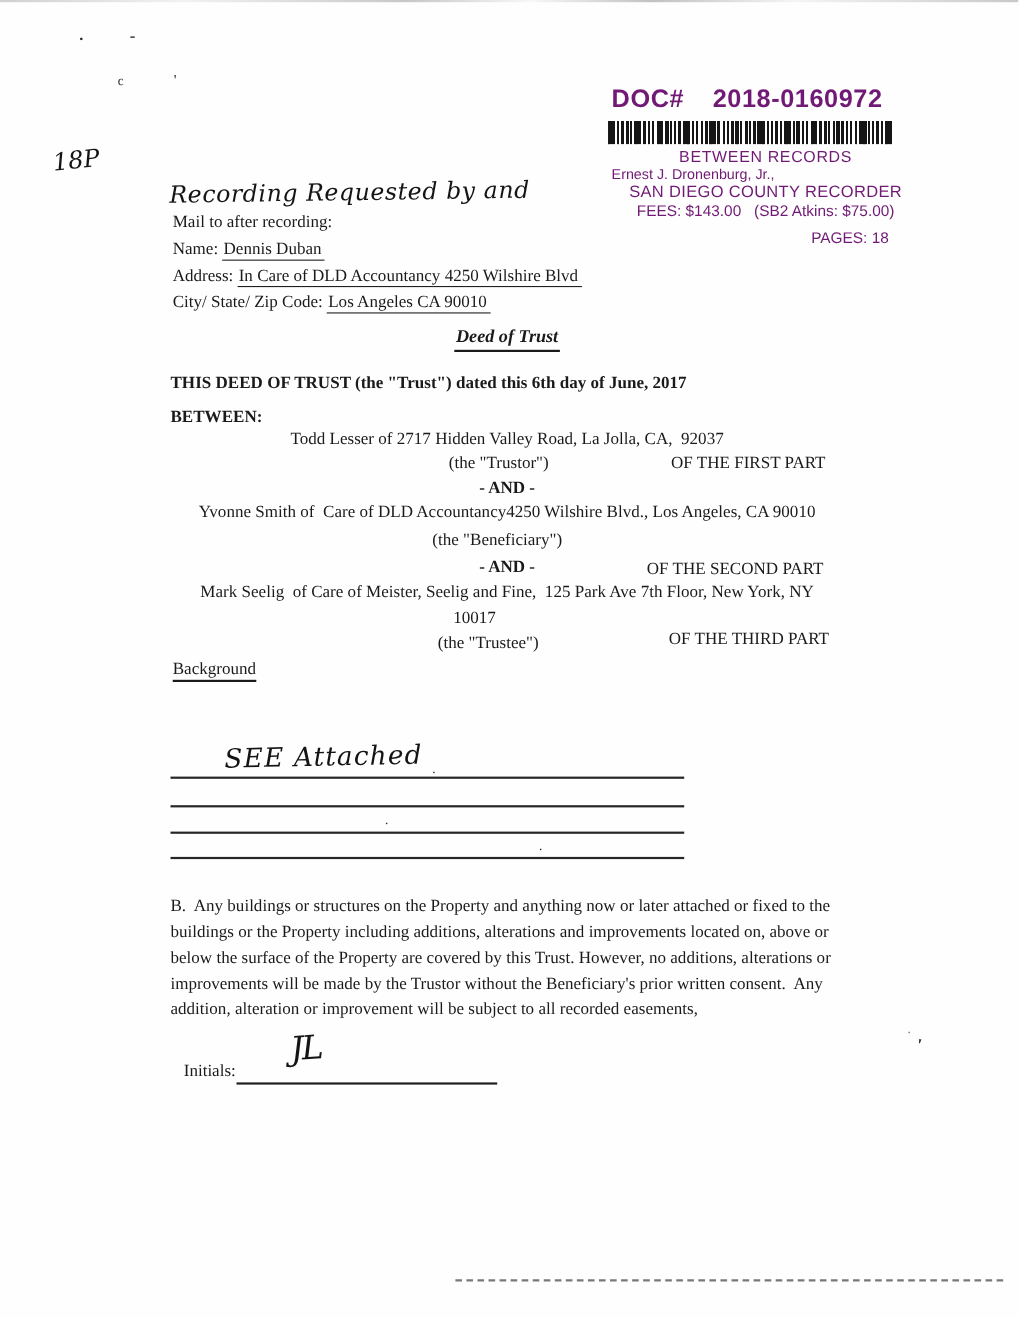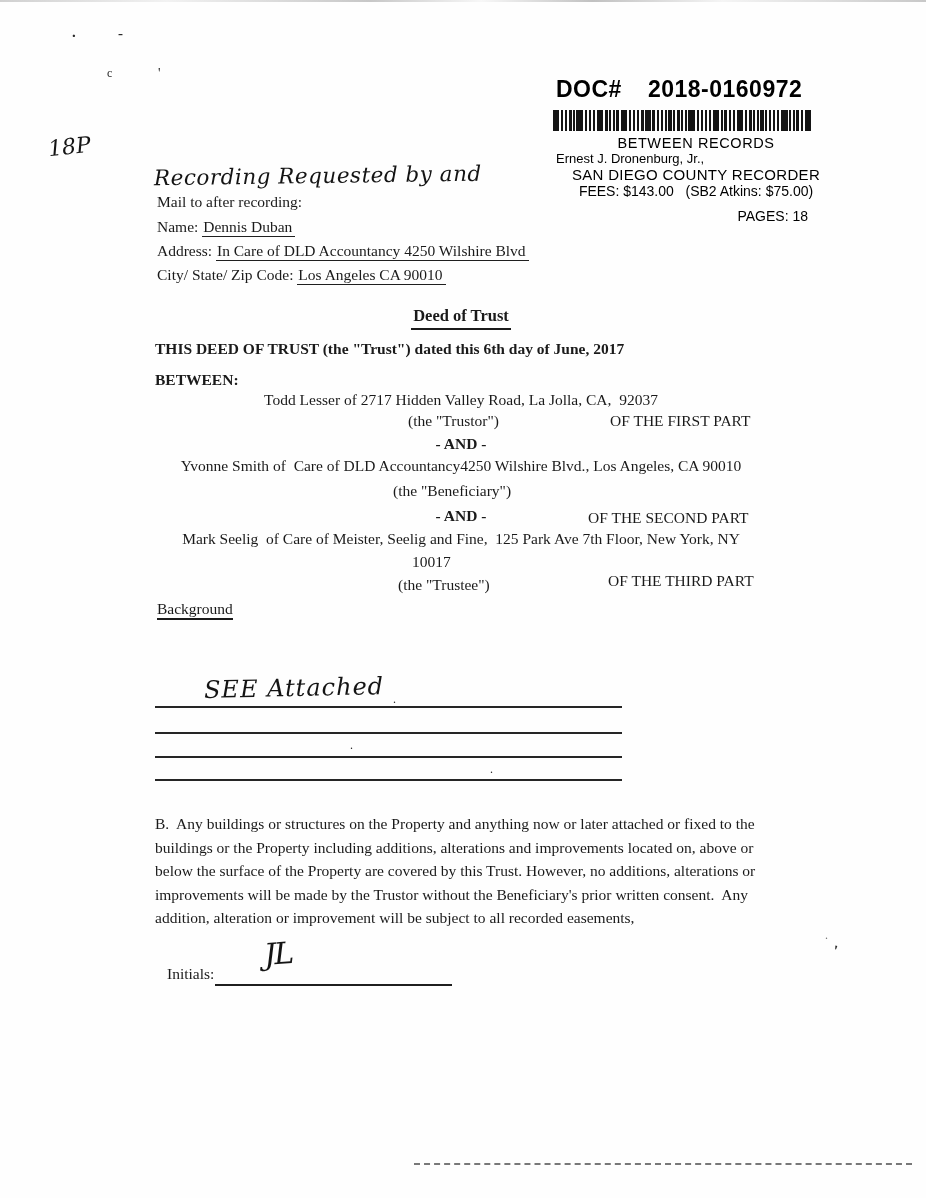--- a/index.html
+++ b/index.html
@@ -21,21 +21,21 @@
   }
   .speck { position:absolute; color:#2a2a2a; font-family:"Liberation Serif",serif; }
   .bottom-dashes {
     left:414px; top:1163px; width:498px; height:0;
     border-top:2px dashed #4c4c4c; opacity:.75;
   }
 
   
   .stamp {
     left:556px; top:76px; width:280px;
-    font-family:"Liberation Sans", sans-serif; color:#000000;
+    font-family:"Liberation Sans", sans-serif; color:#701a75;
   }
   .doc-line { font-size:23px; font-weight:bold; letter-spacing:.5px; white-space:nowrap; }
   .doc-num { margin-left:26px; }
   .barcode {
     margin:7px 0 4px -3px; width:258px; height:21px;
     background-image:
       repeating-linear-gradient(90deg,#151515 0 2px,rgba(0,0,0,0) 2px 4px),
       repeating-linear-gradient(90deg,#151515 0 1px,rgba(0,0,0,0) 1px 9px),
       repeating-linear-gradient(90deg,#151515 0 4px,rgba(0,0,0,0) 4px 23px);
   }
@@ -103,21 +103,21 @@
   </div>
   <div class="abs serif" style="left:157px; top:242px;">
     <span>Address:</span>
     <span class="ul-value">In Care of DLD Accountancy 4250 Wilshire Blvd</span>
   </div>
   <div class="abs serif" style="left:157px; top:266px;">
     <span>City/ State/ Zip Code:</span>
     <span class="ul-value">Los Angeles CA 90010</span>
   </div>
 
-  <div class="abs center-col" style="top:306px;">
+  <div class="abs center-col" style="top:296px;font-style:italic;">
     <span class="title-underline">Deed of Trust</span>
   </div>
   <div class="abs serif bold pre" style="left:155px; top:340px;">THIS DEED OF TRUST (the "Trust") dated this 6th day of June, 2017</div>
   <div class="abs serif bold" style="left:155px; top:371px;">BETWEEN:</div>
 
   <div class="abs serif pre center-col" style="top:391px;">Todd Lesser of 2717 Hidden Valley Road, La Jolla, CA,  92037</div>
   <div class="abs serif" style="left:408px; top:412px;">(the "Trustor")</div>
   <div class="abs serif" style="left:610px; top:412px;">OF THE FIRST PART</div>
 
   <div class="abs serif bold center-col" style="top:435px;">- AND -</div>

